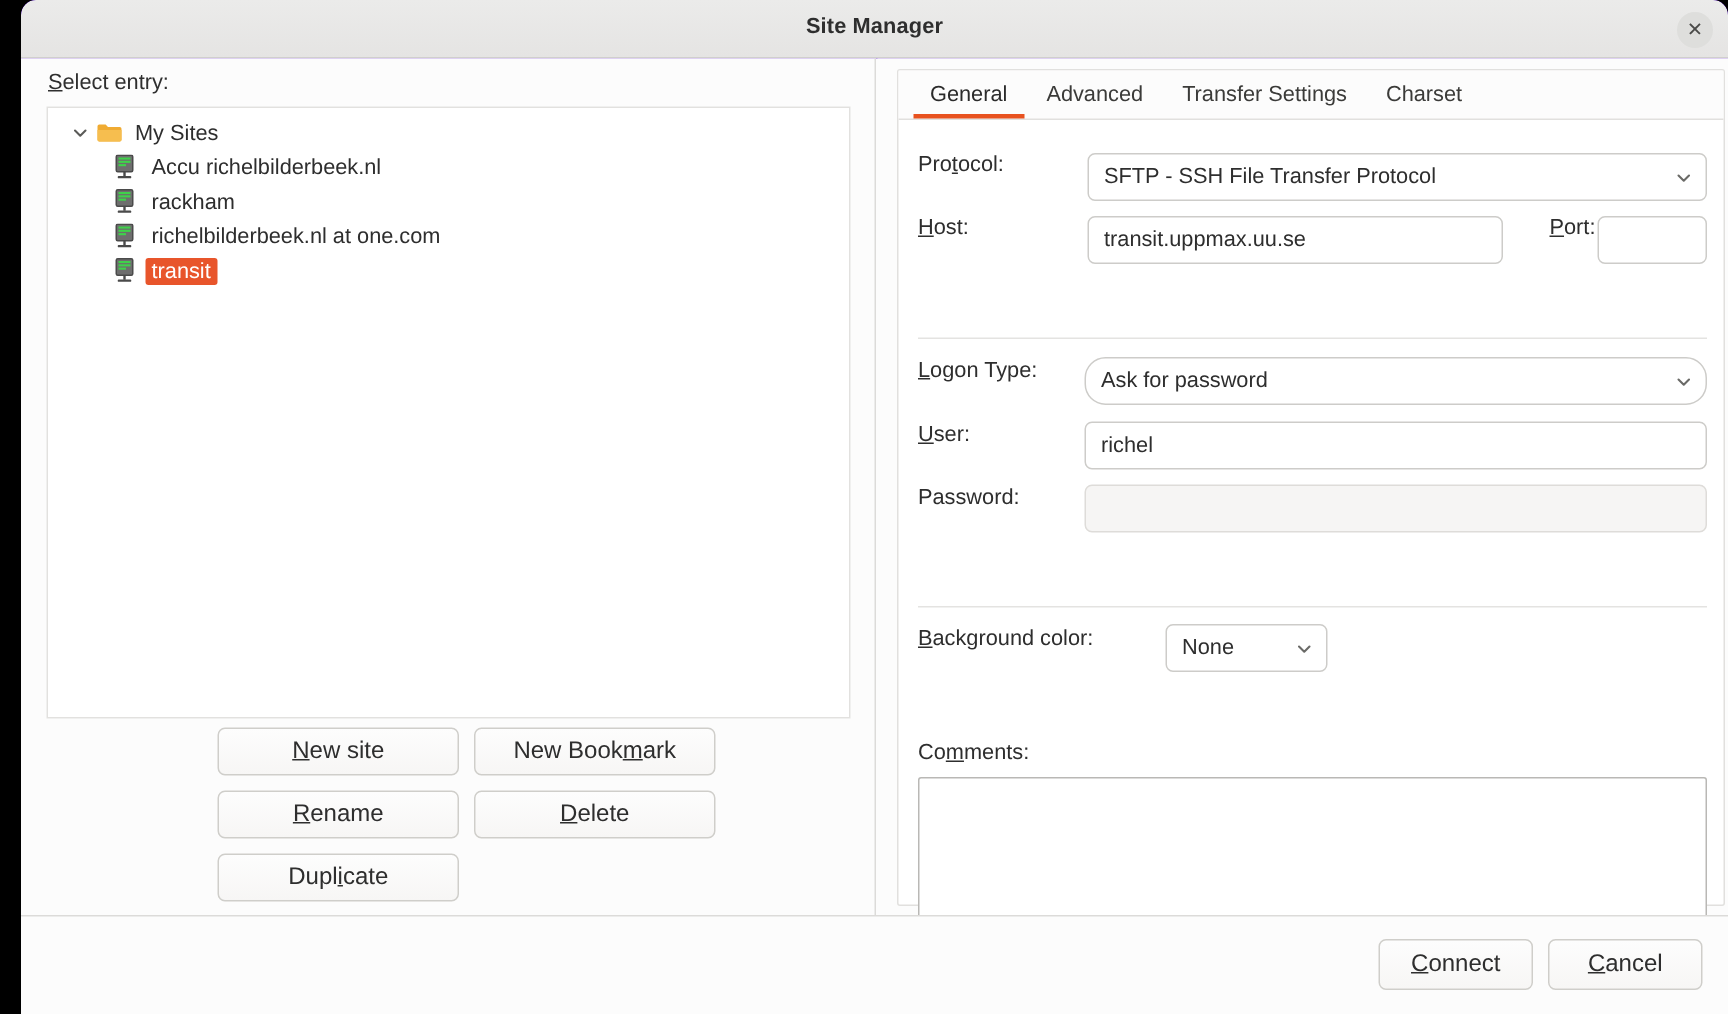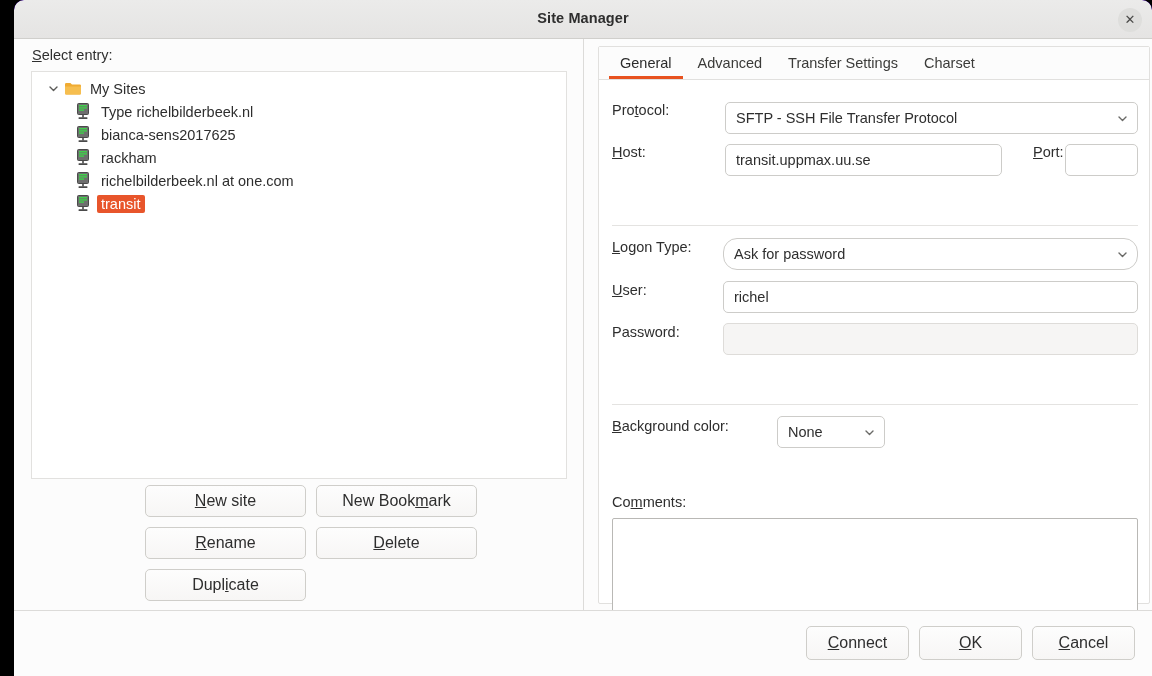--- a/index.html
+++ b/index.html
@@ -323,34 +323,21 @@
               <span class="icon">
                 <svg width="16" height="17" viewBox="0 0 16 17">
                   <rect x="2.5" y="0.5" width="11" height="11" rx="1" fill="#6e6e6e" stroke="#4a4a4a" stroke-width="1"></rect>
                   <rect x="4" y="2" width="8" height="1.4" fill="#3fd24a"></rect>
                   <rect x="4" y="4.2" width="8" height="1.4" fill="#3fd24a"></rect>
                   <rect x="4" y="6.4" width="5" height="1.4" fill="#3fd24a"></rect>
                   <rect x="7.2" y="11.5" width="1.6" height="3" fill="#4a4a4a"></rect>
                   <rect x="3.5" y="14.3" width="9" height="1.6" rx="0.6" fill="#4a4a4a"></rect>
                 </svg>
               </span>
-              <span class="label">Type richelbilderbeek.nl</span>
-            </div>
-            <div class="tree-row child">
-              <span class="icon">
-                <svg width="16" height="17" viewBox="0 0 16 17">
-                  <rect x="2.5" y="0.5" width="11" height="11" rx="1" fill="#6e6e6e" stroke="#4a4a4a" stroke-width="1"></rect>
-                  <rect x="4" y="2" width="8" height="1.4" fill="#3fd24a"></rect>
-                  <rect x="4" y="4.2" width="8" height="1.4" fill="#3fd24a"></rect>
-                  <rect x="4" y="6.4" width="5" height="1.4" fill="#3fd24a"></rect>
-                  <rect x="7.2" y="11.5" width="1.6" height="3" fill="#4a4a4a"></rect>
-                  <rect x="3.5" y="14.3" width="9" height="1.6" rx="0.6" fill="#4a4a4a"></rect>
-                </svg>
-              </span>
-              <span class="label">bianca-sens2017625</span>
+              <span class="label">Accu richelbilderbeek.nl</span>
             </div>
             <div class="tree-row child">
               <span class="icon">
                 <svg width="16" height="17" viewBox="0 0 16 17">
                   <rect x="2.5" y="0.5" width="11" height="11" rx="1" fill="#6e6e6e" stroke="#4a4a4a" stroke-width="1"></rect>
                   <rect x="4" y="2" width="8" height="1.4" fill="#3fd24a"></rect>
                   <rect x="4" y="4.2" width="8" height="1.4" fill="#3fd24a"></rect>
                   <rect x="4" y="6.4" width="5" height="1.4" fill="#3fd24a"></rect>
                   <rect x="7.2" y="11.5" width="1.6" height="3" fill="#4a4a4a"></rect>
                   <rect x="3.5" y="14.3" width="9" height="1.6" rx="0.6" fill="#4a4a4a"></rect>
@@ -485,22 +472,19 @@
         </div>
       </div>
     </div>
 
     <div id="bottombar">
       <div id="bottom-buttons">
           <button class="btn">
             <span><span class="mn">C</span>onnect</span>
           </button>
           <button class="btn">
-            <span><span class="mn">O</span>K</span>
-          </button>
-          <button class="btn">
             <span><span class="mn">C</span>ancel</span>
           </button>
         </div>
     </div>
 
   </div>
 </div>
 
 </body></html>

